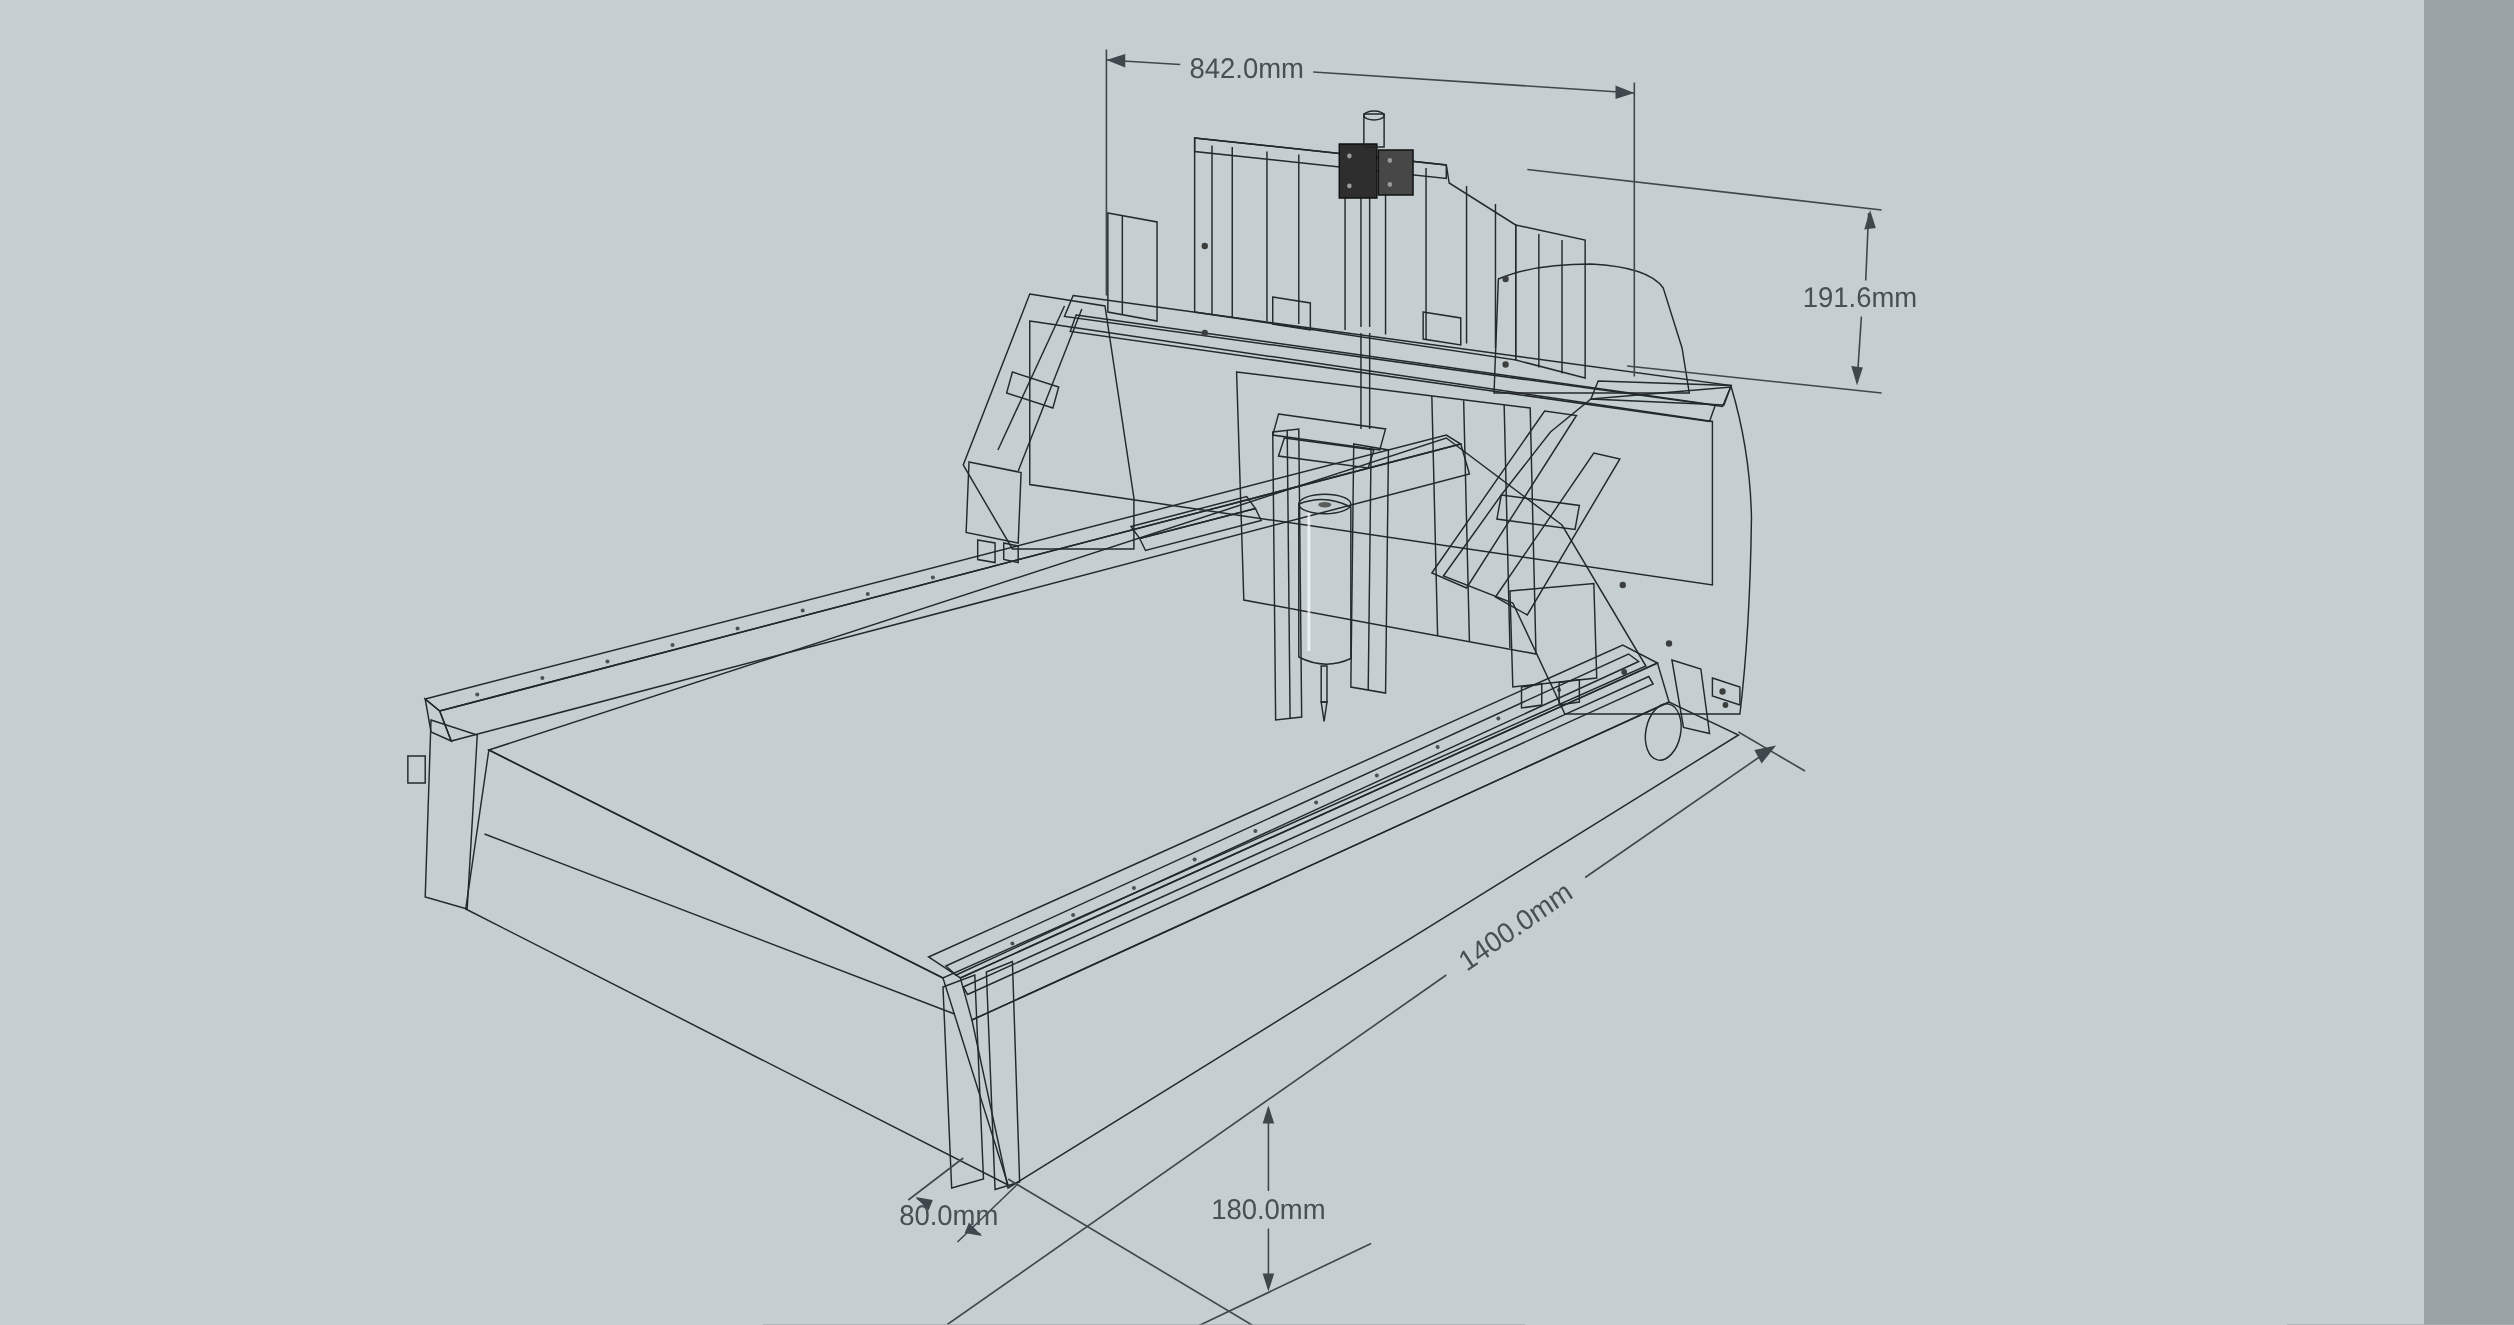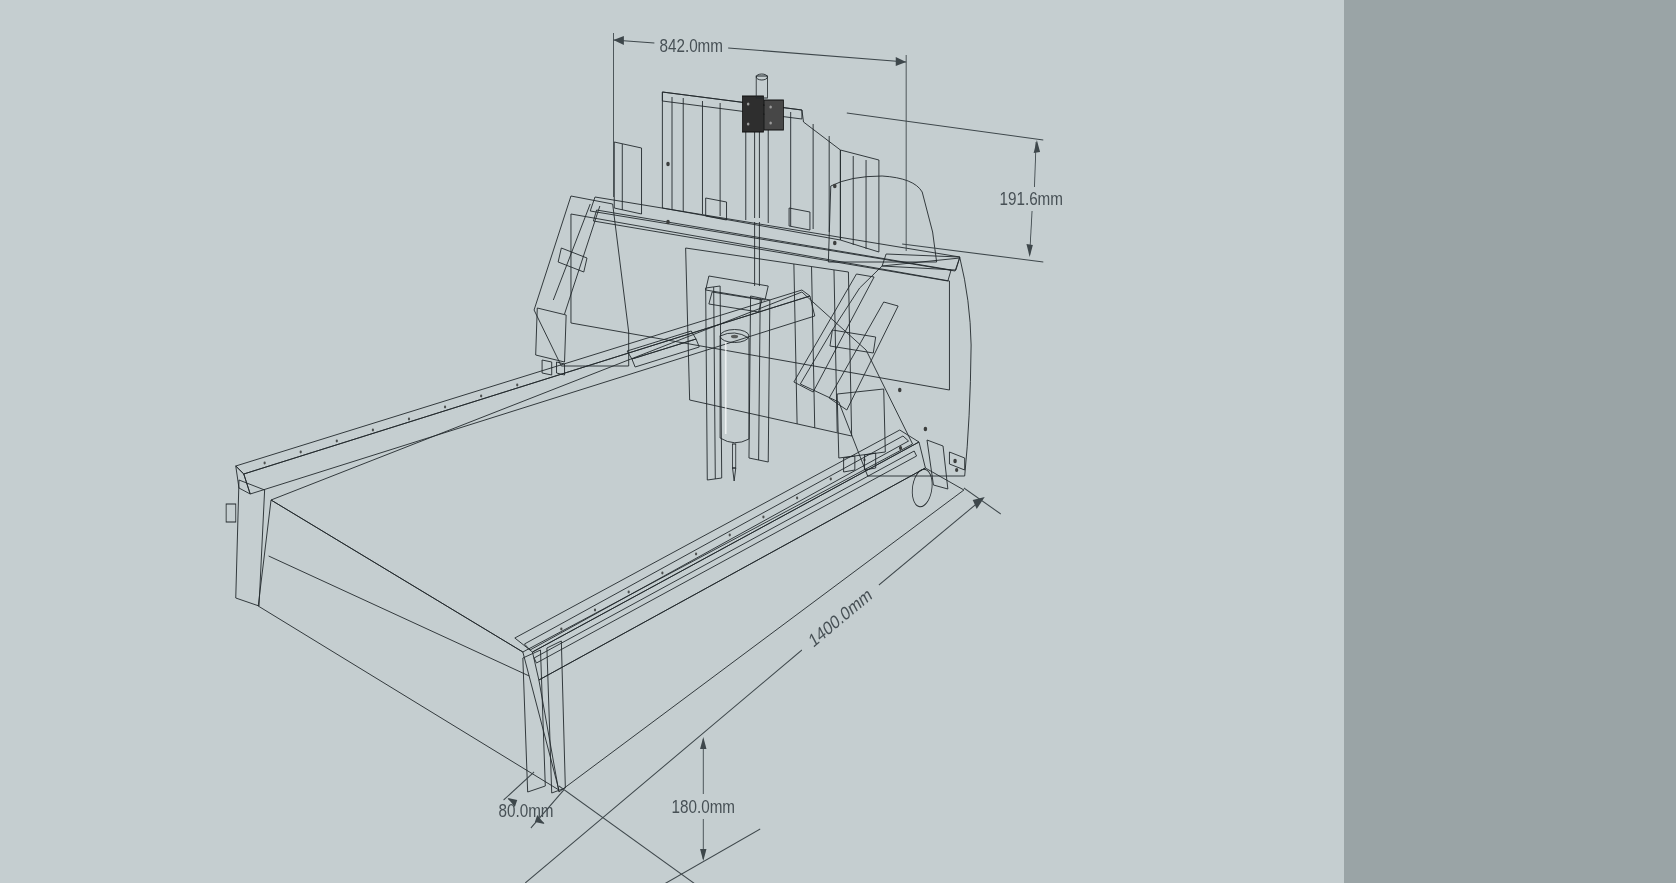--- a/index.html
+++ b/index.html
@@ -1,18 +1,18 @@
 <!DOCTYPE html>
 <html><head>
 <meta charset="utf-8">
 <style>
   html,body{margin:0;padding:0;background:#9aa4a6;}
   #viewport{
     position:relative;
-    width:1344px;height:883px;
+    width:1616px;height:883px;
     overflow:hidden;
     font-family:"Liberation Sans", sans-serif;
     text-decoration:underline;
   }
   #viewport svg{display:block;width:100%;height:100%;}
   .edge{stroke:#23292c;stroke-width:1;fill:none;}
   text.dim{
     font-family:"Liberation Sans", sans-serif;
     font-size:19px;
     fill:#475055;

